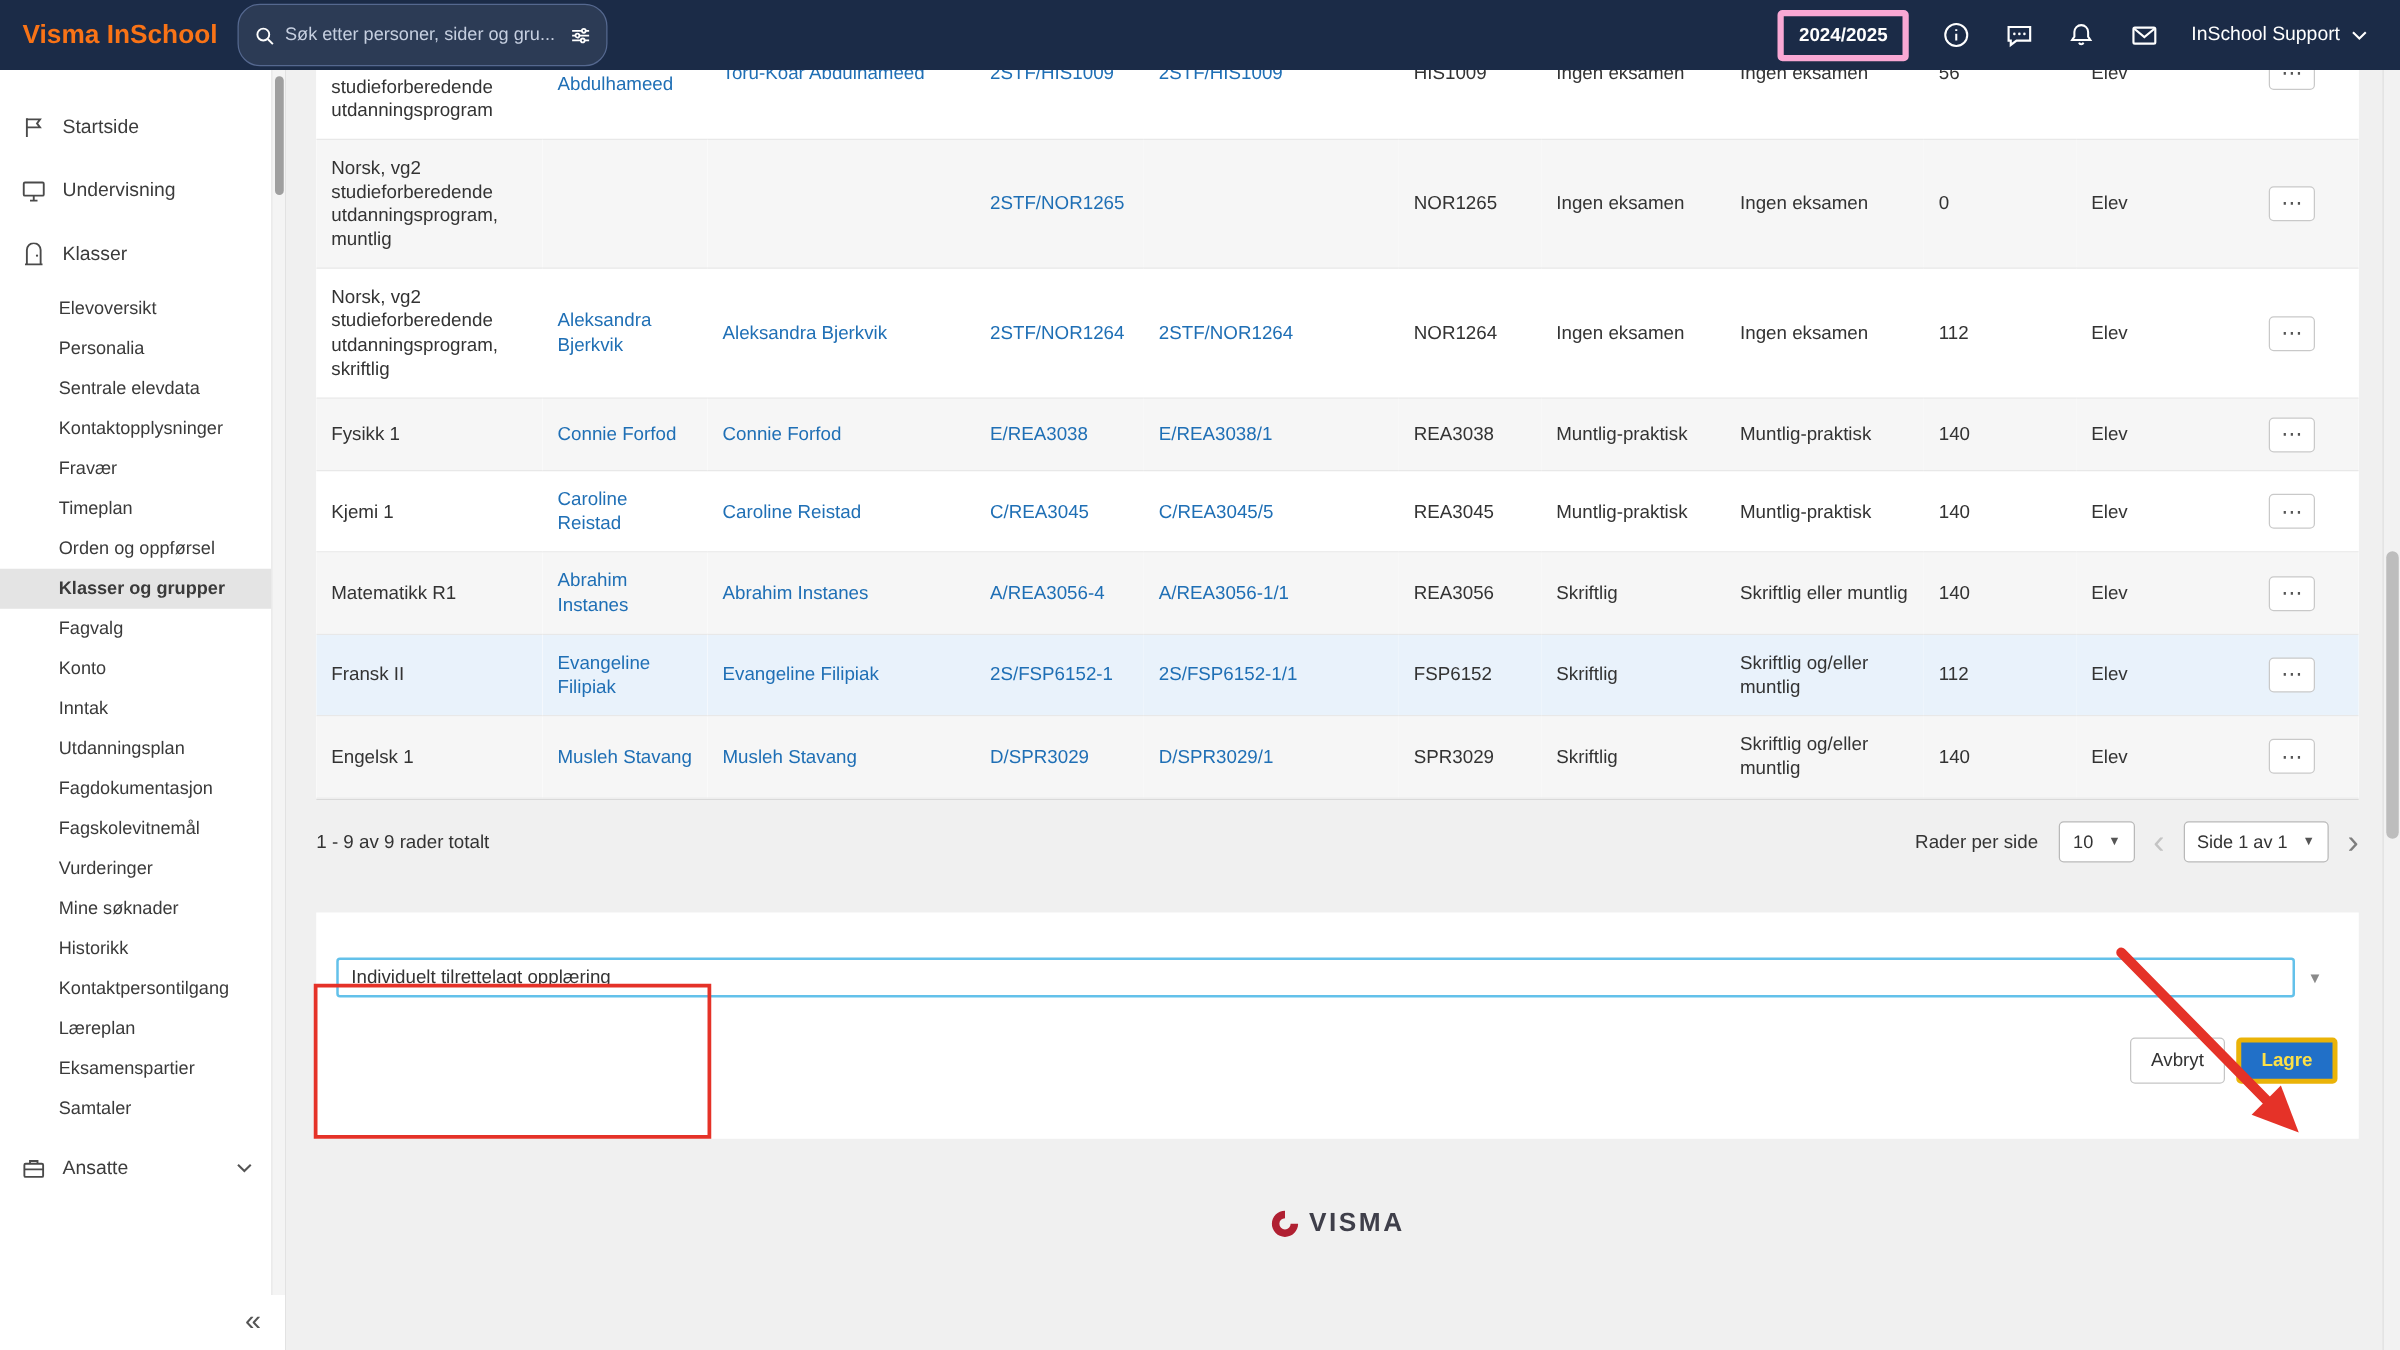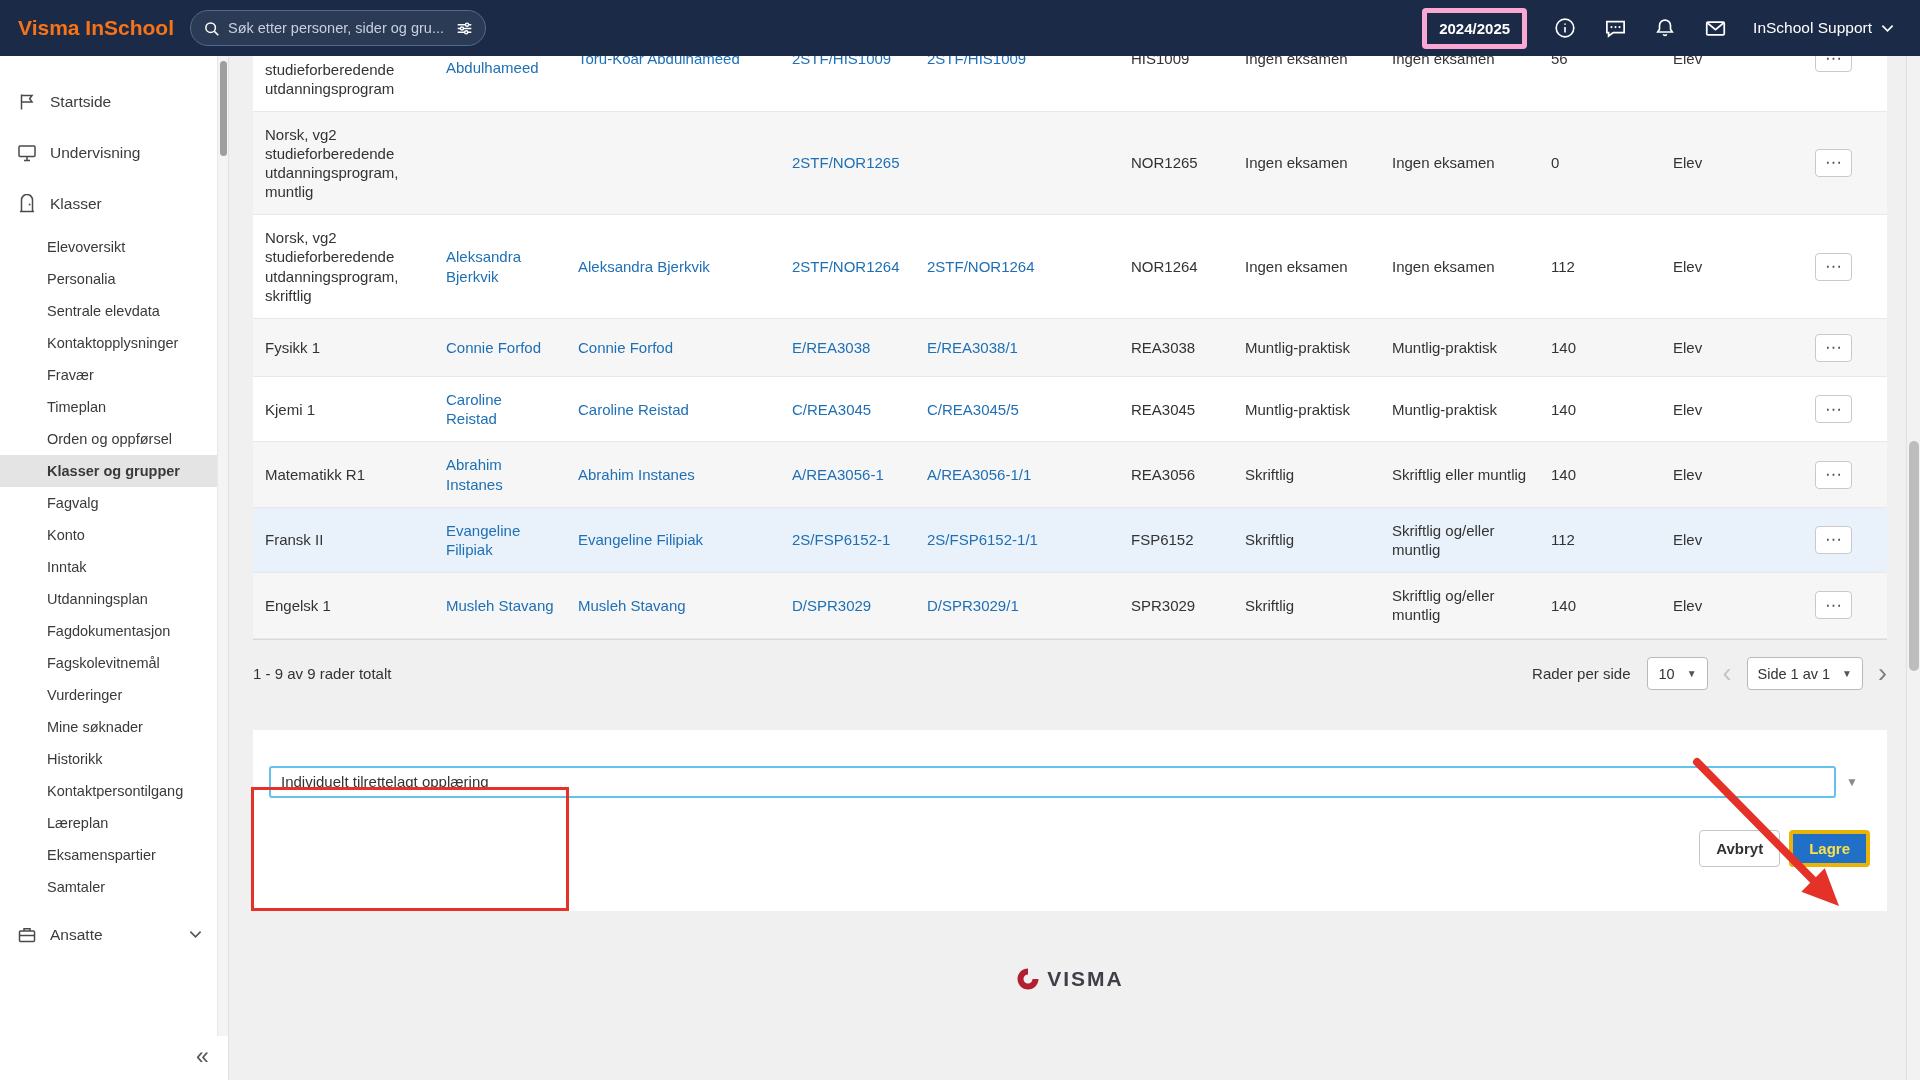--- a/index.html
+++ b/index.html
@@ -2,21 +2,21 @@
 <html><head>
 <meta charset="utf-8">
 <style>
   * { margin:0; padding:0; box-sizing:border-box; }
   html,body { width:1920px; height:1080px; overflow:hidden; }
   body { font-family:"Liberation Sans", sans-serif; background:#f0f0f0; color:#333; }
 
   
   .topbar { position:fixed; top:0; left:0; width:1920px; height:56px; background:#1b2b47; display:flex; align-items:center; z-index:60; }
   .brand { color:#f97316; font-size:21px; font-weight:700; margin-left:18px; width:172px; cursor:pointer; white-space:nowrap; }
-  .searchbox { width:296px; height:36px; background:rgba(255,255,255,.08); border:1px solid #55688f; border-radius:18px; display:flex; align-items:center; padding:0 12px; gap:8px; }
+  .searchbox { width:296px; height:50px; background:rgba(255,255,255,.08); border:1px solid #55688f; border-radius:18px; display:flex; align-items:center; padding:0 12px; gap:8px; }
   .searchbox input { flex:1; min-width:0; background:transparent; border:none; outline:none; color:#fff; font-size:14.5px; font-family:inherit; }
   .searchbox input::placeholder { color:#c6cfe0; }
   .topbar-right { margin-left:auto; display:flex; align-items:center; gap:26px; margin-right:26px; }
   .year-btn { background:transparent; border:5px solid #f9a8d4; color:#fff; border-radius:4px; padding:7px 12px; font-size:15px; font-weight:700; cursor:pointer; font-family:inherit; }
   .tb-icon { width:24px; height:24px; display:inline-flex; align-items:center; justify-content:center; cursor:pointer; color:#fff; }
   .user-menu { color:#fff; font-size:15.5px; display:flex; align-items:center; gap:9px; cursor:pointer; white-space:nowrap; }
 
   
   .sidebar { position:fixed; top:56px; left:0; width:229px; height:1024px; background:#fff; border-right:1px solid #e2e2e2; z-index:40; }
   .side-inner { padding-top:20px; }
@@ -61,21 +61,21 @@
 
   
   .edit-card { width:1634px; margin-top:36px; position:relative; }
   .edit-header { height:49px; background:#ebebeb; border-bottom:1px solid #dedede; display:flex; align-items:center; padding-left:16px; font-size:16.5px; color:#3a3a3a; }
   .edit-body { background:#fff; height:181px; padding:28px 17px 0 16px; }
   .field-label { font-size:15px; font-weight:700; color:#333; }
   .combobox-row { display:flex; align-items:center; margin-top:8px; }
   .combobox { flex:0 0 1567px; height:32px; border:2px solid #63c1ea; border-radius:3px; background:#fff; display:flex; align-items:center; padding:0 10px; font-size:15px; color:#333; cursor:pointer; }
   .combo-chev { width:32px; text-align:center; color:#8a8a8a; font-size:12px; cursor:pointer; }
   .btn-row { display:flex; justify-content:flex-end; gap:9px; margin-top:32px; }
-  .btn { height:37px; border-radius:4px; font-size:15px; cursor:pointer; font-family:inherit; padding:0 16px;font-weight:bold; }
+  .btn { height:37px; border-radius:4px; font-size:15px; cursor:pointer; font-family:inherit; padding:0 16px; }
   .btn-cancel { background:#fff; border:1px solid #c5c5c5; color:#333; }
   .btn-save { background:#2170c8; border:4px solid #eab308; color:#fde047; font-weight:700; }
 
   
   .visma-footer { width:1634px; display:flex; justify-content:center; align-items:center; gap:7px; margin-top:56px; padding-bottom:20px; }
   .visma-text { font-size:21px; font-weight:800; color:#3f3f4a; letter-spacing:2px; }
 
   
   .annot-rect { position:absolute; left:22px; top:731px; width:318px; height:124px; border:3px solid #e53228; pointer-events:none; z-index:20; }
   .annot-arrow { position:absolute; left:1460px; top:700px; width:170px; height:165px; pointer-events:none; z-index:20; }
@@ -309,21 +309,21 @@
               <td class="c-exam1"><span>Muntlig-praktisk</span></td>
               <td class="c-exam2"><span>Muntlig-praktisk</span></td>
               <td class="c-hours"><span>140</span></td>
               <td class="c-role"><span>Elev</span></td>
               <td class="c-actions"><button class="row-menu-btn">⋯</button></td>
             </tr>
             <tr>
               <td class="c-subject"><span>Matematikk R1</span></td>
               <td class="c-teacher1"><span class="cell-link">Abrahim Instanes</span></td>
               <td class="c-teacher2"><span class="cell-link">Abrahim Instanes</span></td>
-              <td class="c-group1"><span class="cell-link">A/REA3056-1</span></td>
+              <td class="c-group1"><span class="cell-link">A/REA3056-4</span></td>
               <td class="c-group2"><span class="cell-link">A/REA3056-1/1</span></td>
               <td class="c-code"><span>REA3056</span></td>
               <td class="c-exam1"><span>Skriftlig</span></td>
               <td class="c-exam2"><span>Skriftlig eller muntlig</span></td>
               <td class="c-hours"><span>140</span></td>
               <td class="c-role"><span>Elev</span></td>
               <td class="c-actions"><button class="row-menu-btn">⋯</button></td>
             </tr>
             <tr class="row-selected">
               <td class="c-subject"><span>Fransk II</span></td>

